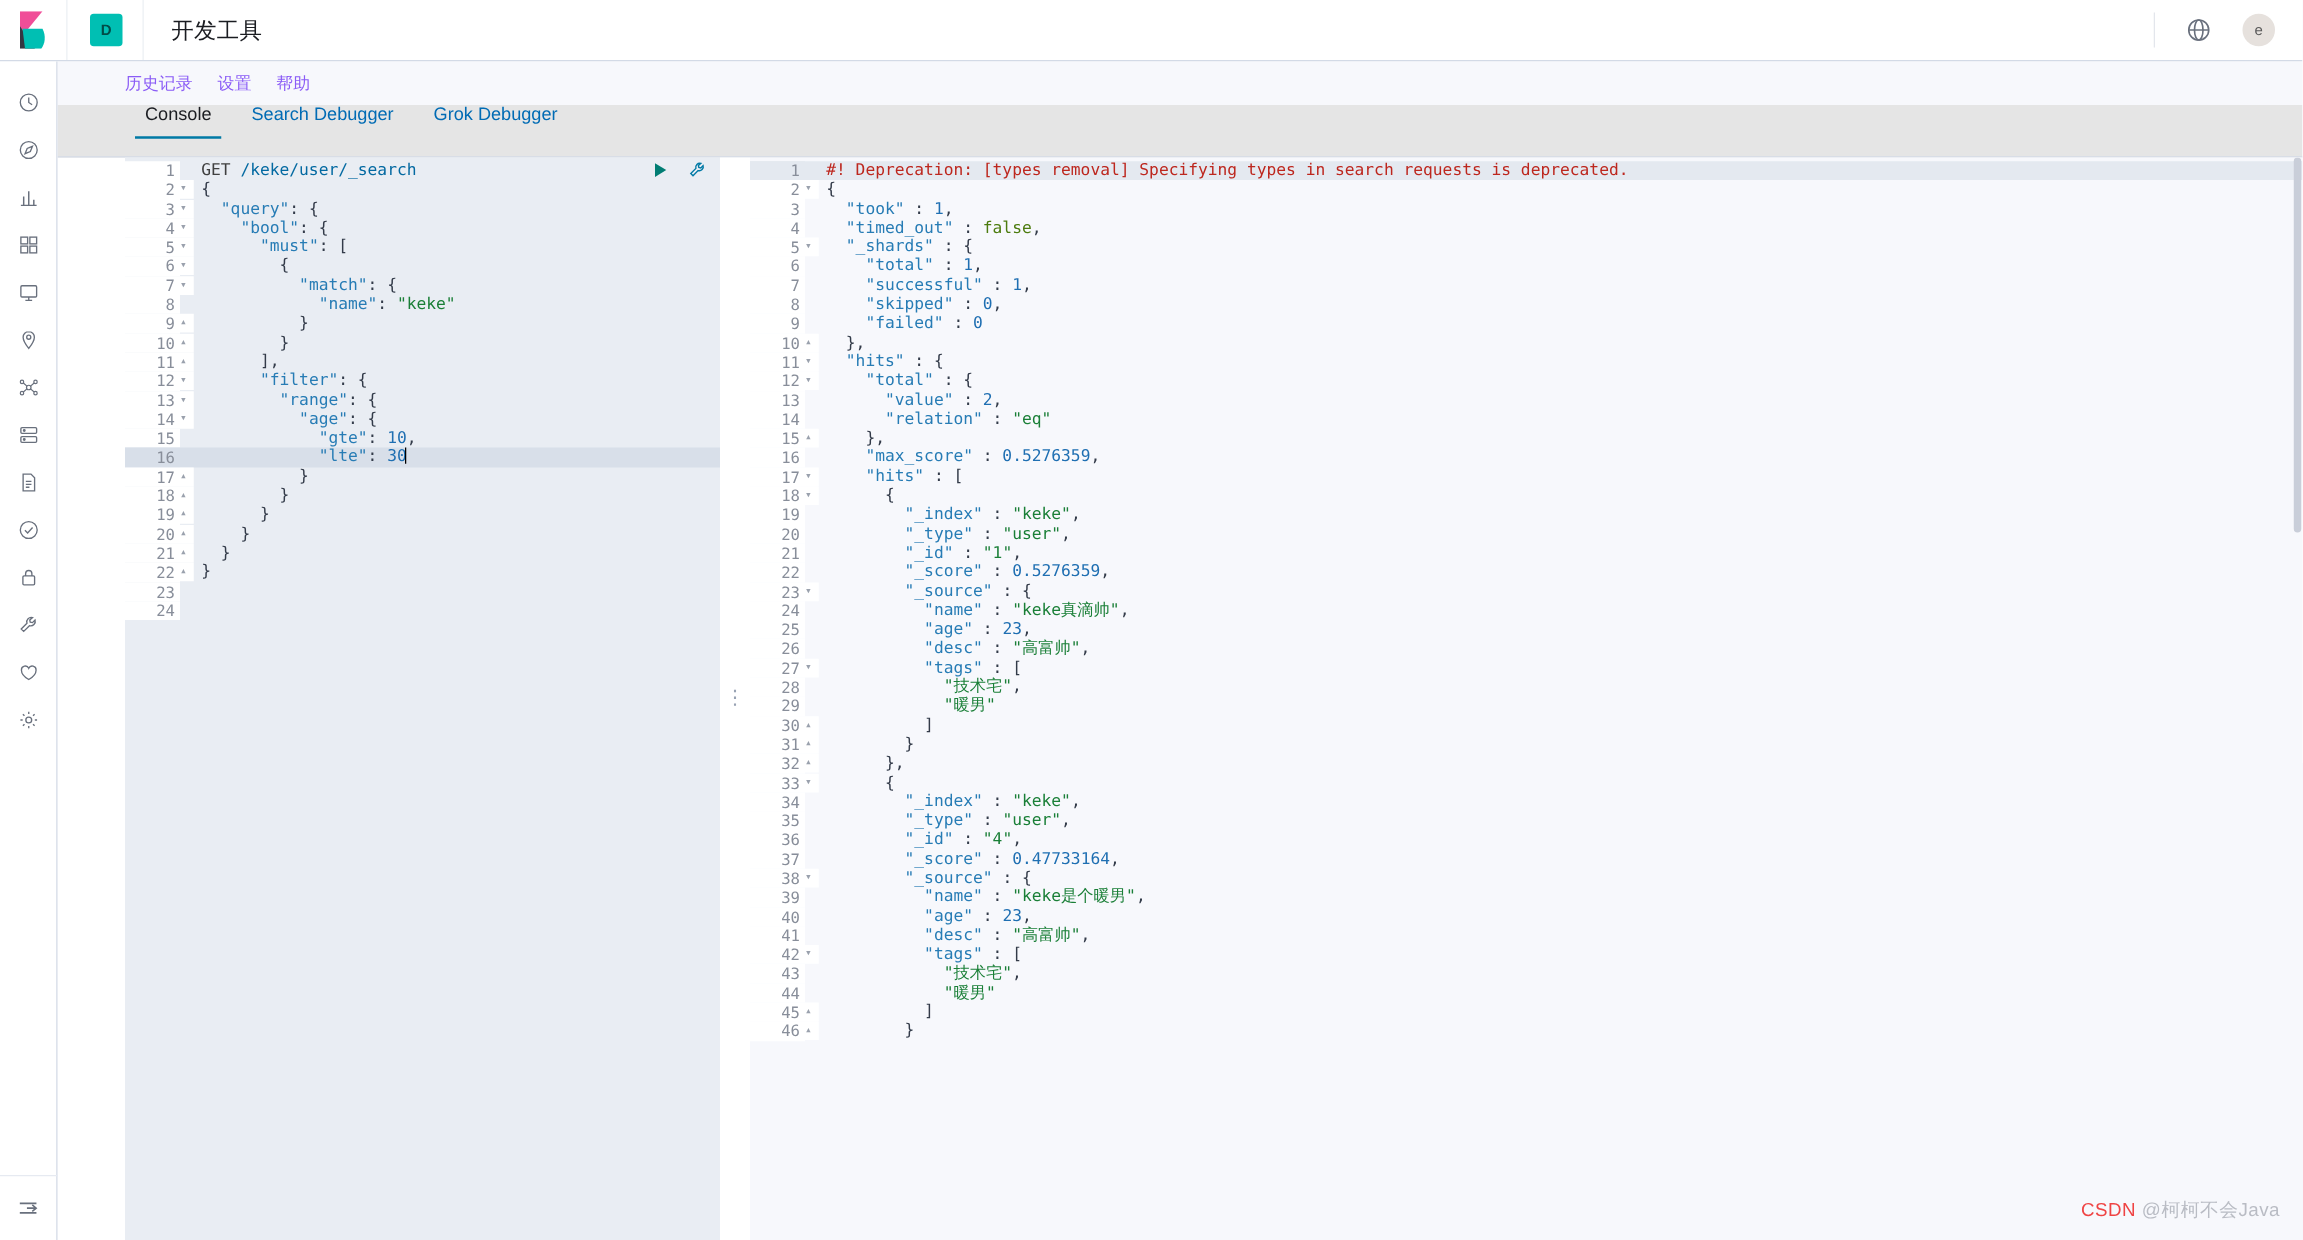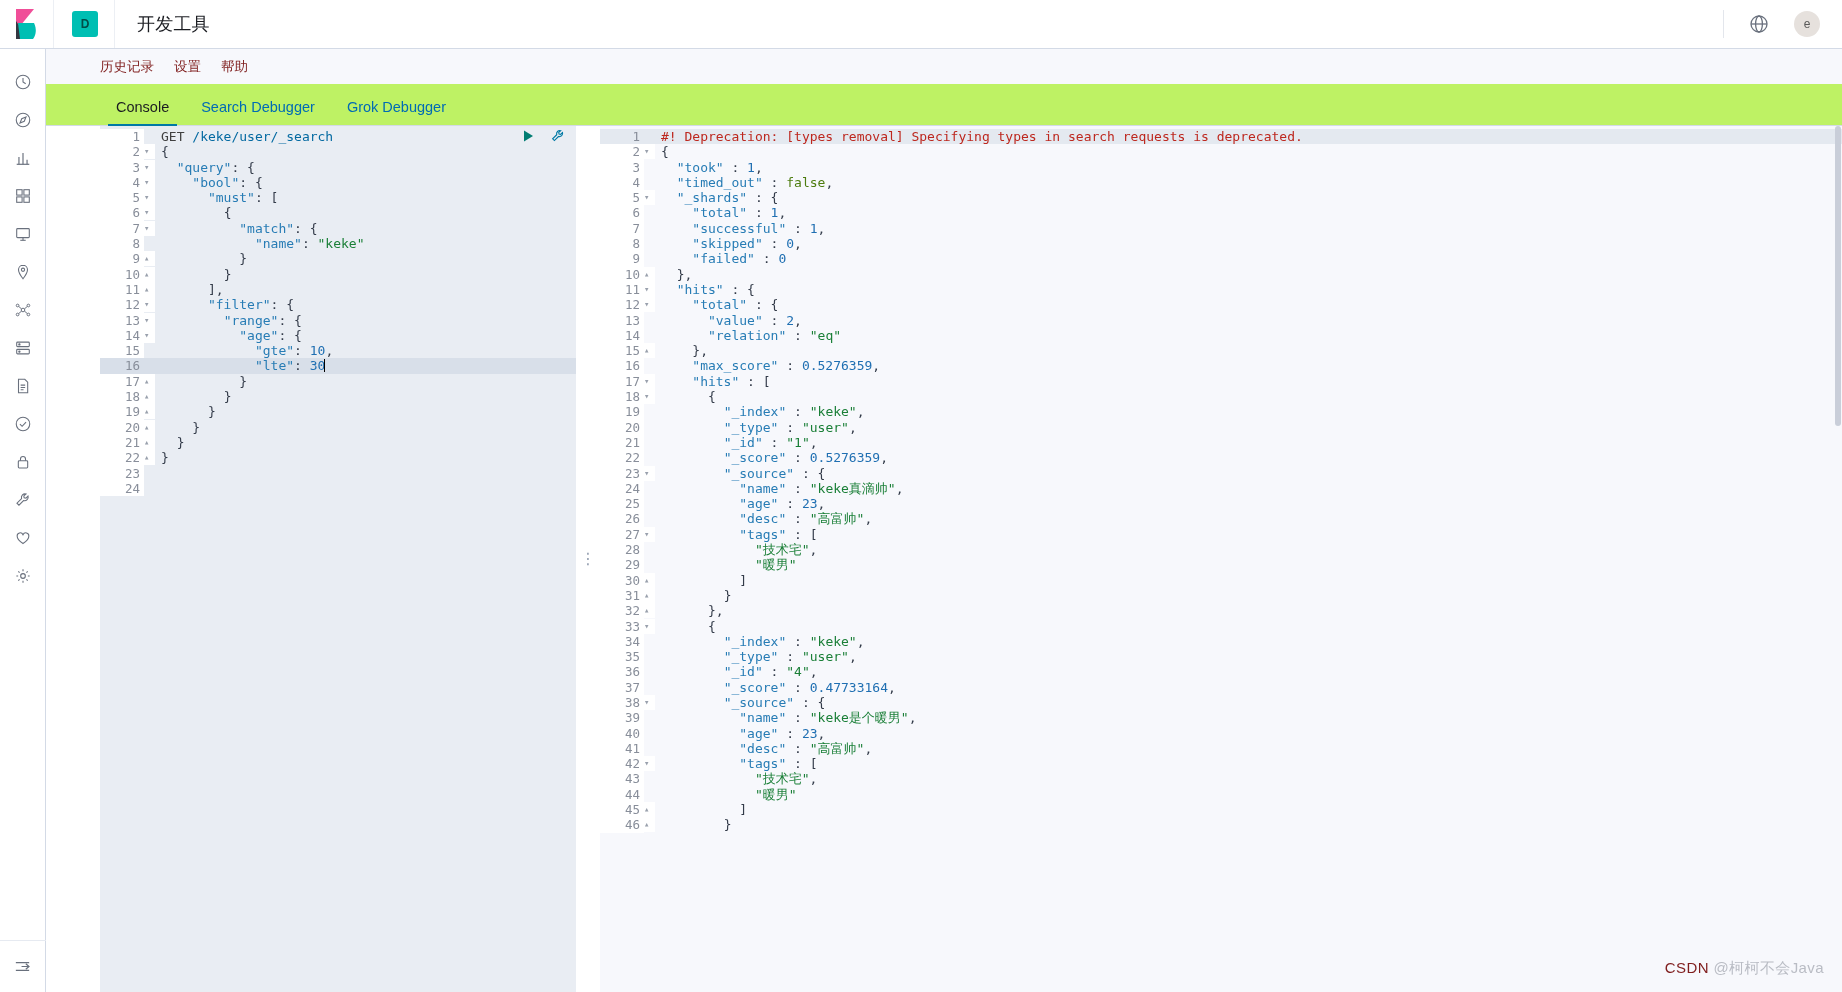--- a/index.html
+++ b/index.html
@@ -85,28 +85,28 @@
   
   .main { flex: 1; display: flex; flex-direction: column; min-width: 0; background: #fff; }
 
   .subnav {
     height: 35px; min-height: 35px;
     display: flex; align-items: center;
     gap: 20px; padding-left: 54px;
     background: #f7f8fc;
   }
   .subnav a {
-    color: #7f1d1d; font-size: 13.5px; text-decoration: none;
+    color: #8b5cf6; font-size: 13.5px; text-decoration: none;
   }
 
   .tabs {
     height: 42px; min-height: 42px;
-    display: flex; align-items: flex-end;
+    display: flex; align-items: flex-start;
     padding-left: 54px;
-    background: #bef264;
+    background: #e5e5e5;
     border-bottom: 1px solid #d3dae6;
   }
   .tab {
     padding: 0 16px 10px 16px;
     font-size: 14.5px; color: #006bb4;
     position: relative;
   }
   .tab.active { color: #1a1c21; font-weight: 400; }
   .tab.active::after {
     content: ""; position: absolute; left: 8px; right: 8px; bottom: -1px;
@@ -186,21 +186,21 @@
     position: absolute; top: 0; left: 0; width: 6px; height: 300px;
     background: #c9ced9; border-radius: 3px;
   }
 
   .watermark {
     position: absolute; right: 18px; bottom: 14px;
     font-size: 15px; color: #b9bcc4;
     letter-spacing: .4px;
     z-index: 8;
   }
-  .wm-a { color: #7f1d1d; }
+  .wm-a { color: #ef4444; }
 </style>
 </head>
 <body>
 
 <div class="app">
 
   <div class="header">
     <div class="hdr-logo">
       <svg class="kibana-mark" viewBox="0 0 26 30">
         <path d="M2 0 L20 0 L2 22 Z" fill="#f04e98"></path>

